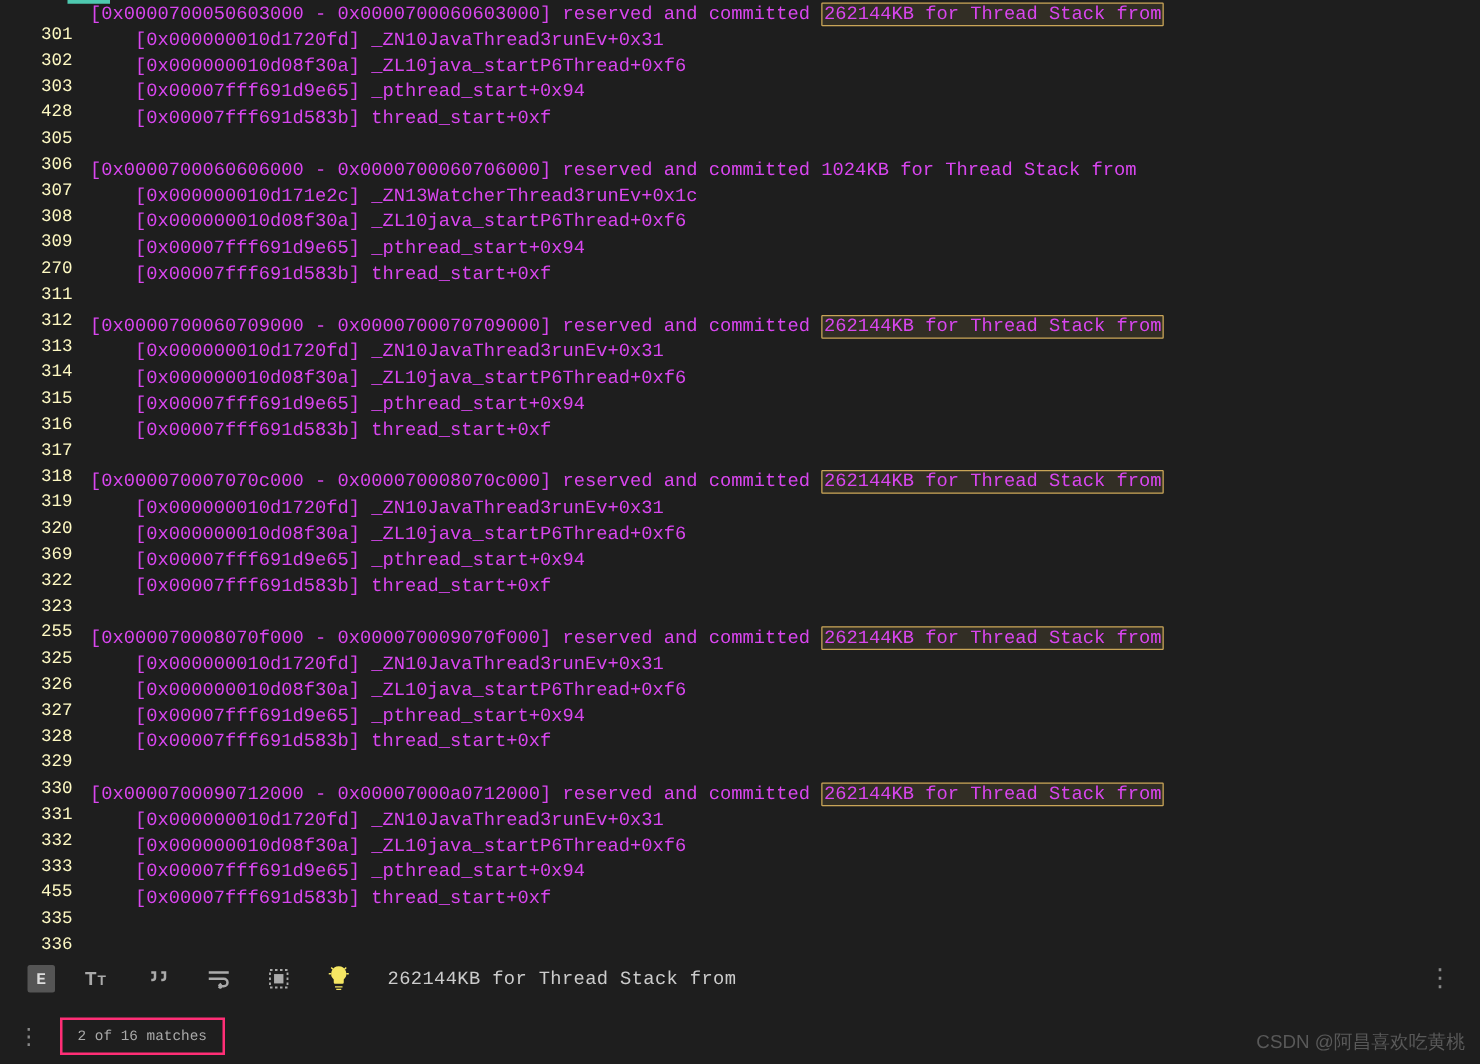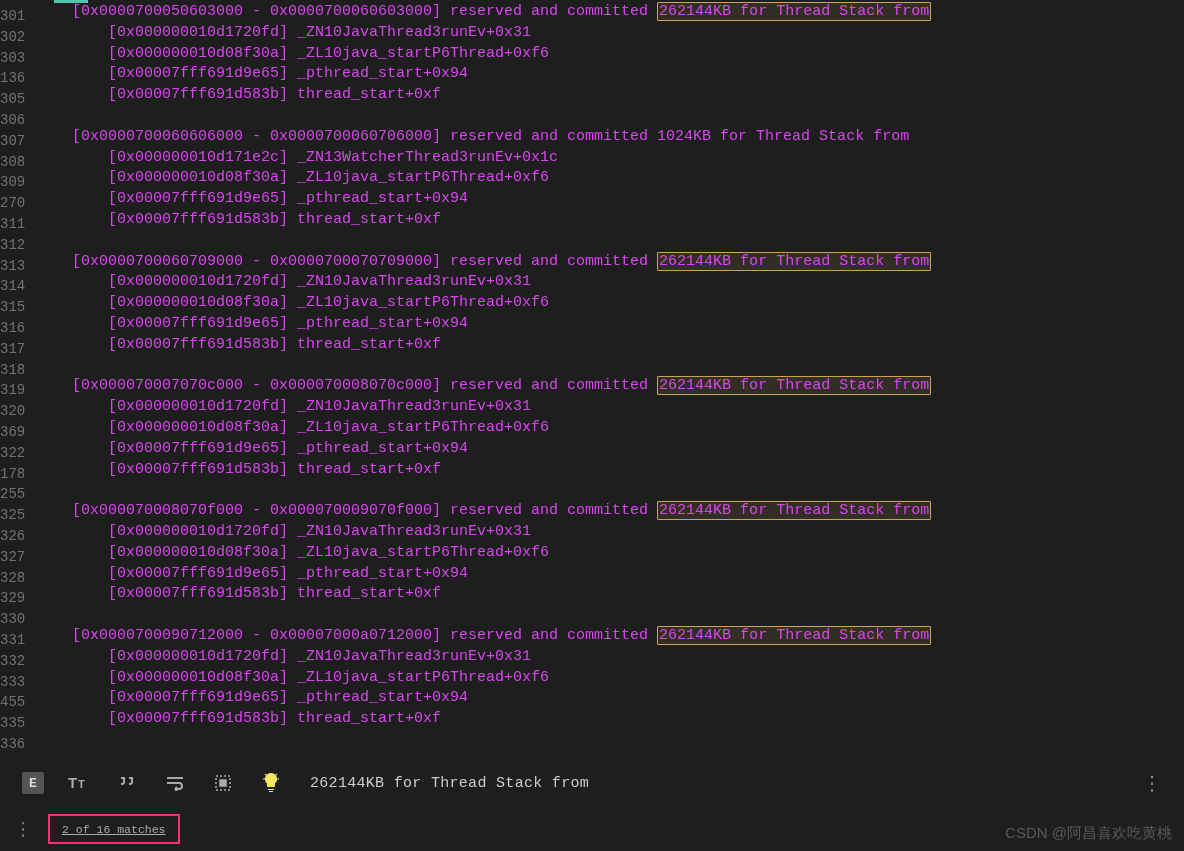--- a/index.html
+++ b/index.html
@@ -16,22 +16,23 @@
 .topbar {
   position:absolute; top:0; left:54px; width:34px; height:3px;
   background:#4ec9b0;
 }
 .editor {
   position:absolute; top:0; left:0; right:0; bottom:92px;
   display:flex;
 }
 .gutter {
   width:72px;
-  padding-top:6px;
-  color:#737373;
+  padding-top:18px;
+  text-align:right;
+  color:#fef9c3;
   font-size:14px;
   line-height:20.8px;
   user-select:none;
   padding-right:14px;
 }
 .code {
   flex:1;
   padding-top:2px;
   color:#d946ef;
   font-size:15px;
@@ -64,58 +65,57 @@
 .kebab { color:#888; font-size:20px; }
 .statusbar {
   position:absolute; left:0; right:0; bottom:0; height:44px;
   display:flex; align-items:center; gap:16px;
   padding:0 14px; color:#888; font-size:11.5px;
 }
 .status-dots { font-size:18px; color:#888; }
 .match-badge {
   border:2px solid #ff2e76; padding:7px 12px 6px; color:#aaa;
   font-size:11.5px;
-  text-decoration:underline;
 }
 .watermark {
   position:absolute; right:12px; bottom:8px;
   color:#595959; font-size:15px;
   font-family:Arial,sans-serif;
 }
 </style>
 </head>
 <body>
 
 <div class="topbar"></div>
 
 <div class="editor">
   <div class="gutter">
       <div>301</div>
       <div>302</div>
       <div>303</div>
-      <div>136</div>
+      <div>428</div>
       <div>305</div>
       <div>306</div>
       <div>307</div>
       <div>308</div>
       <div>309</div>
       <div>270</div>
       <div>311</div>
       <div>312</div>
       <div>313</div>
       <div>314</div>
       <div>315</div>
       <div>316</div>
       <div>317</div>
       <div>318</div>
       <div>319</div>
       <div>320</div>
       <div>369</div>
       <div>322</div>
-      <div>178</div>
+      <div>323</div>
       <div>255</div>
       <div>325</div>
       <div>326</div>
       <div>327</div>
       <div>328</div>
       <div>329</div>
       <div>330</div>
       <div>331</div>
       <div>332</div>
       <div>333</div>

